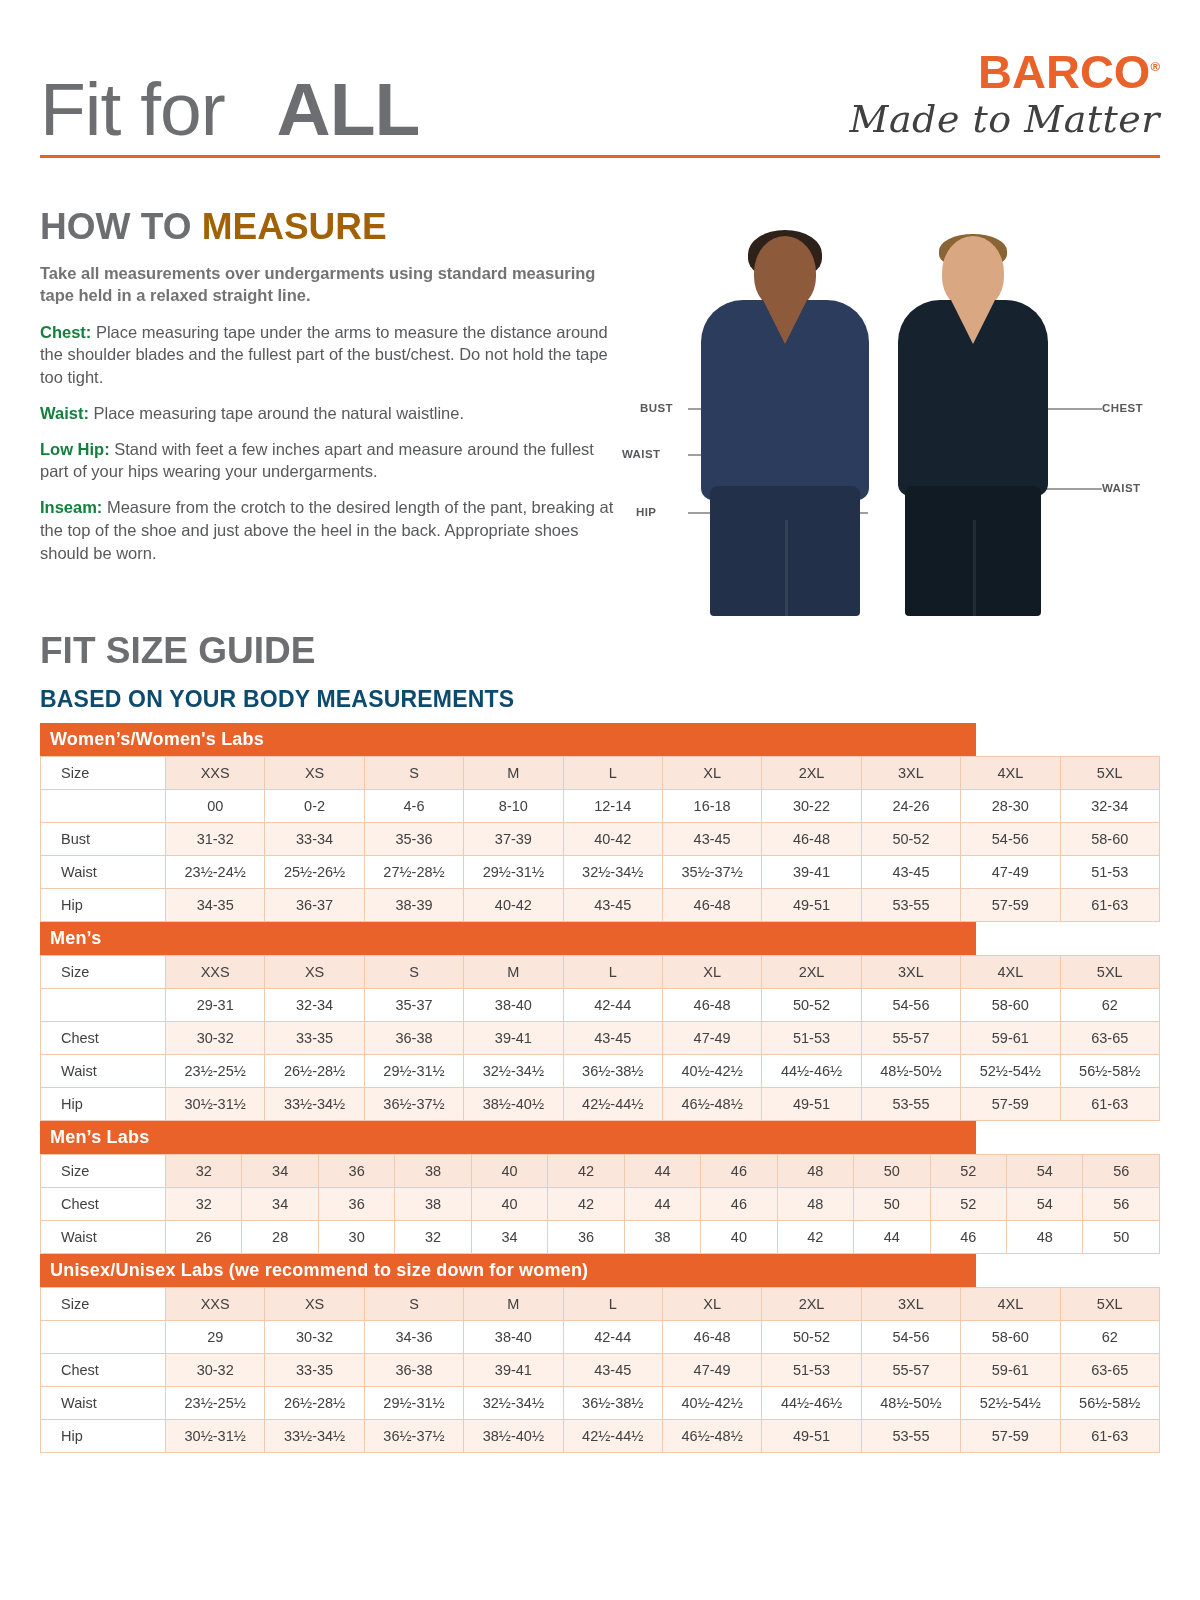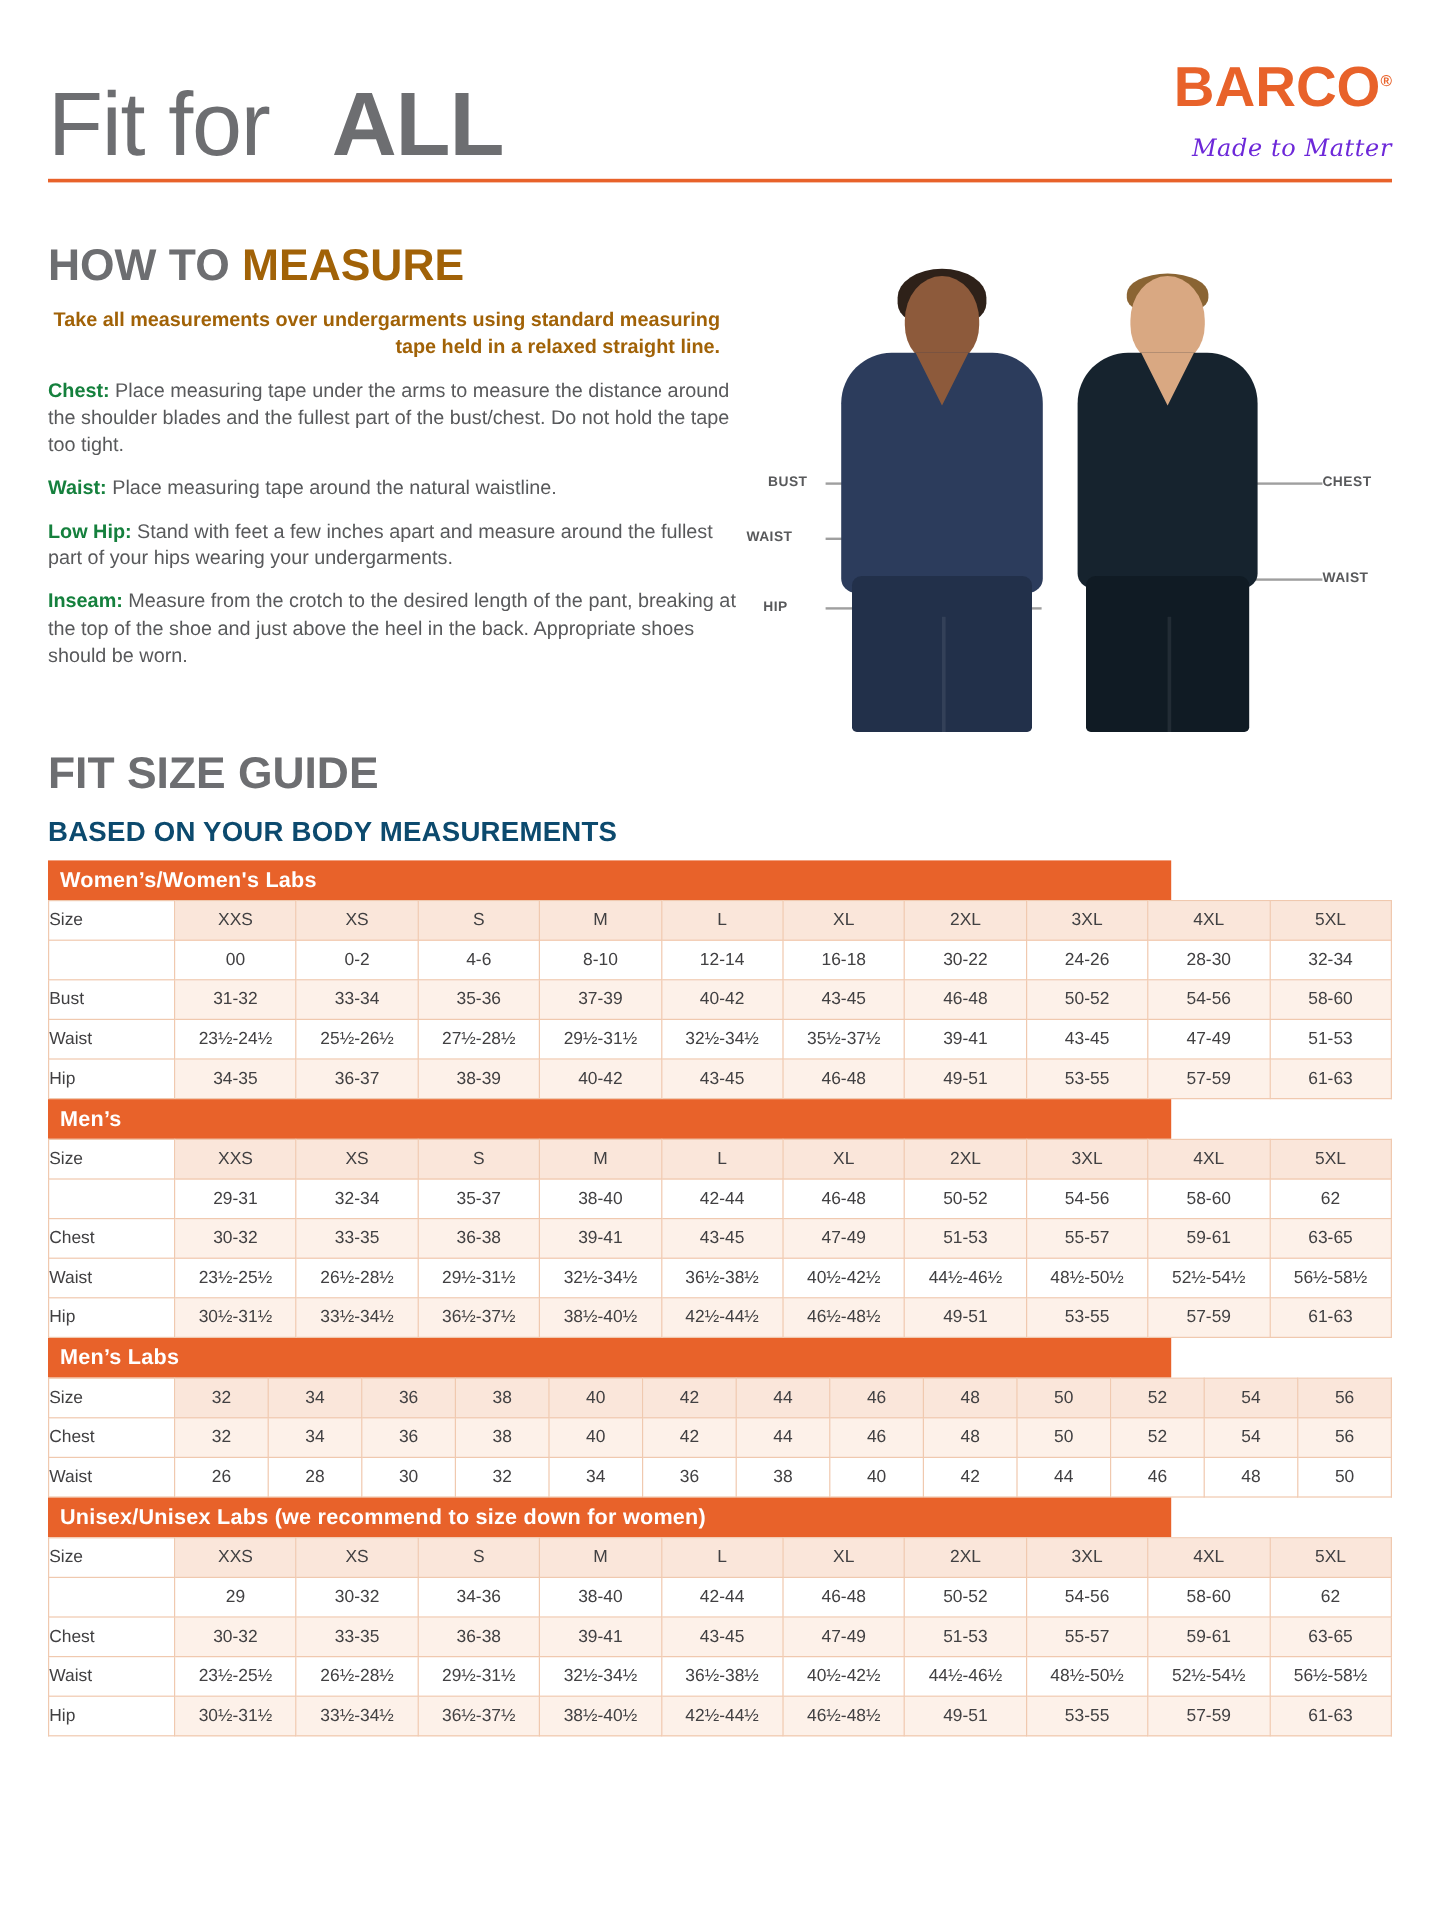--- a/index.html
+++ b/index.html
@@ -58,23 +58,23 @@
     display: inline-block;
   }
   .brand-reg {
     font-size: 13px;
     vertical-align: super;
     font-weight: 700;
   }
   .brand-tag {
     font-family: "DejaVu Serif", serif;
     font-style: italic;
-    font-size: 20px;
-    color: #6d28d9;
-    margin-top: 16px;
+    font-size: 38px;
+    color: #404040;
+    margin-top: 2px;
     letter-spacing: 0.5px;
   }
   .rule {
     height: 3px;
     background: #e8622a;
     width: 1120px;
     margin: 0 auto 0 auto;
   }
 
   
@@ -93,24 +93,23 @@
     margin: 0 0 14px 0;
     letter-spacing: 0px;
   }
   h2.section-title .accent {
     color: #a16207;
   }
   .lead {
     font-size: 16.5px;
     font-weight: 700;
     line-height: 1.35;
-    color: #a16207;
+    color: #737373;
     margin: 0 12px 14px 0;
     max-width: 560px;
-    text-align: right;
   }
   .para {
     font-size: 16.5px;
     line-height: 1.38;
     color: #58595b;
     margin: 0 0 13px 0;
     max-width: 575px;
   }
   .para .term {
     color: #15803d;
@@ -240,21 +239,21 @@
   table.sz td, table.sz th {
     border: 1px solid #f0c9af;
     padding: 7px 4px;
     text-align: center;
     color: #414042;
     font-weight: 400;
     height: 18px;
   }
   table.sz td.rowlab {
     text-align: left;
-    padding-left: 0;
+    padding-left: 20px;
     width: 100px;
     background: #ffffff;
     border-left: 1px solid #f0c9af;
   }
   table.sz tr.hdr td {
     background: #fae6da;
     font-weight: 400;
   }
   table.sz tr.hdr td.rowlab {
     background: #ffffff;

